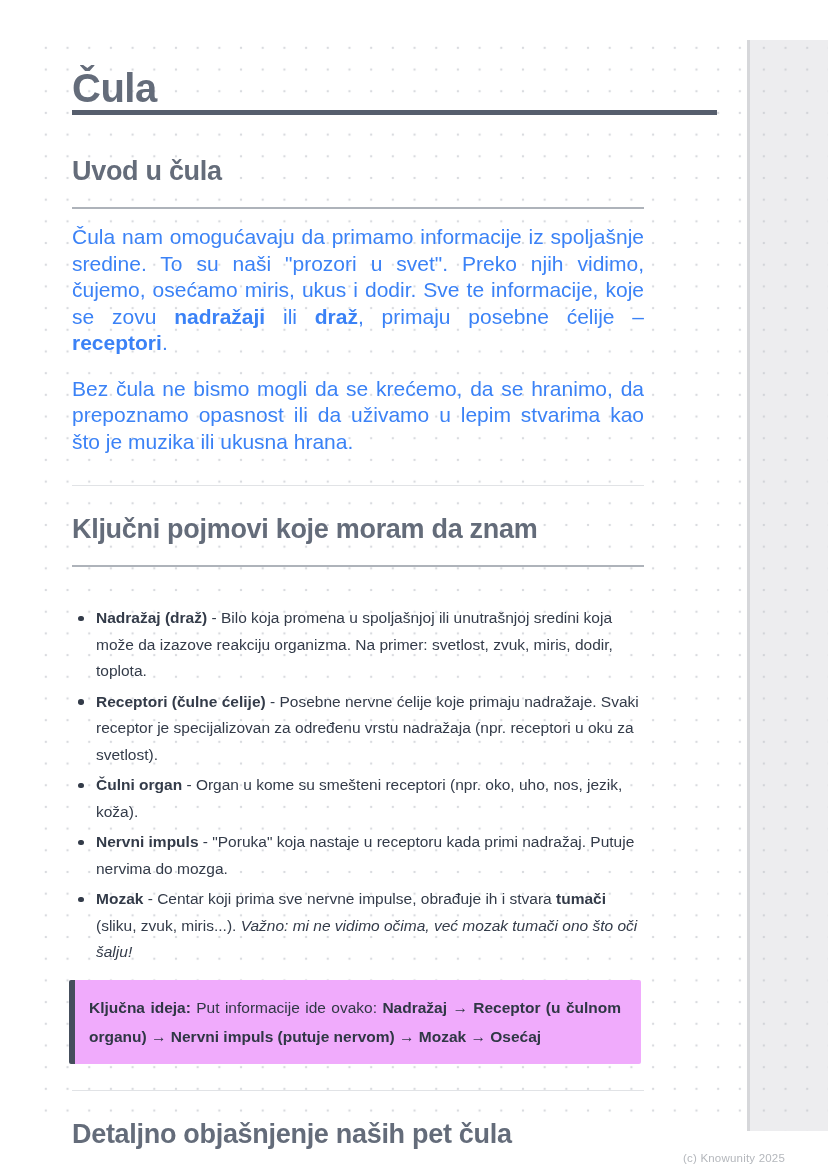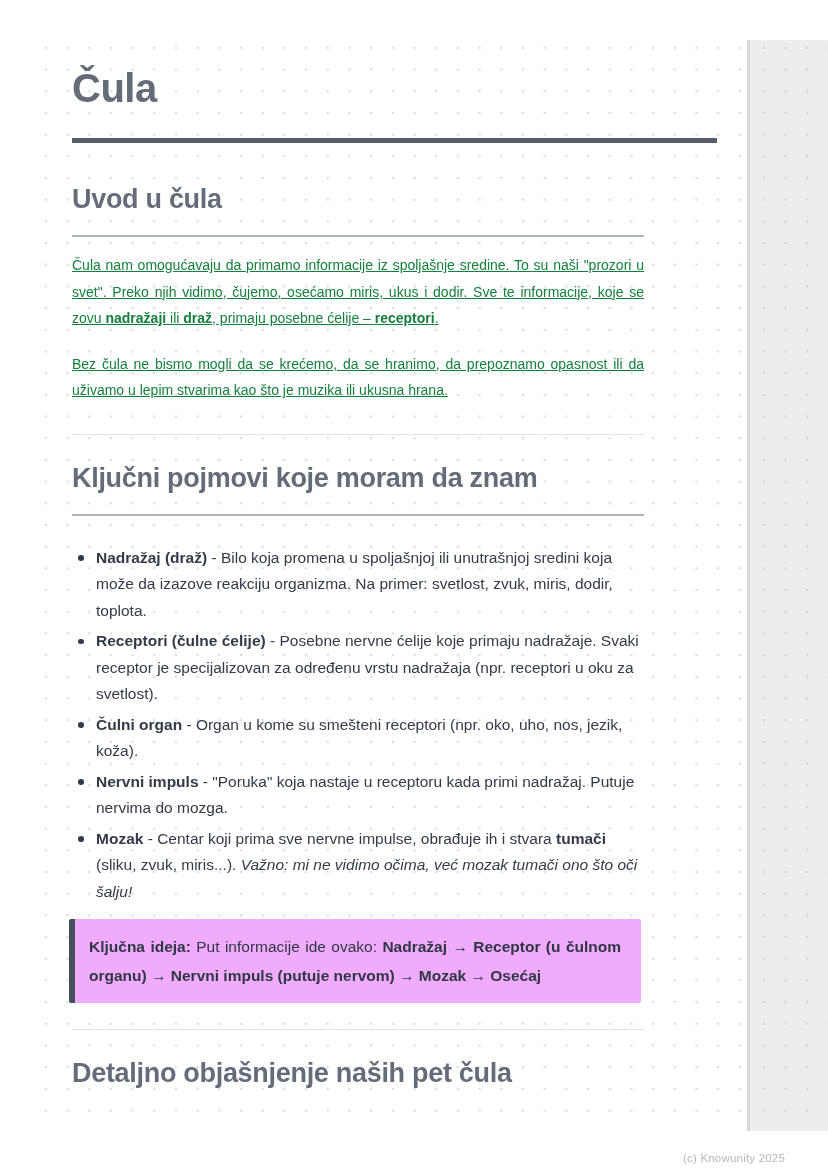--- a/index.html
+++ b/index.html
@@ -39,56 +39,54 @@
     left: 72px; top: 0;
     width: 645px;
   }
   h1 {
     padding-top: 66px;
     font-size: 40px;
     line-height: 44px;
     font-weight: bold;
     letter-spacing: -0.5px;
     color: #646c7a;
-    padding-bottom: 28px;
     border-bottom: 5px solid #565e6d;
   }
   h2 {
     width: 572px;
     margin-top: 40px;
     font-size: 27px;
     line-height: 32px;
     font-weight: bold;
     letter-spacing: -0.3px;
     color: #646c7a;
     padding-bottom: 20px;
     border-bottom: 2px solid #aeb3ba;
   }
   h2.second { margin-top: 27px; }
   h2.no-line { margin-top: 27px; border-bottom: none; }
   p {
     width: 572px;
-    font-size: 14px;
+    font-size: 21px;
     line-height: 26.5px;
     text-align: justify;
-    color: #15803d;
-    text-decoration: underline;
+    color: #3b82f6;
   }
   p.first { margin-top: 15px; }
   p.second { margin-top: 19px; }
   hr {
     width: 572px;
     border: none;
     border-top: 1px solid #e1e3e6;
     margin-top: 30px;
   }
   hr.before-details { margin-top: 26px; }
   ul {
     width: 572px;
-    margin-top: 29px;
+    margin-top: 38px;
     list-style: none;
   }
   li {
     position: relative;
     padding-left: 24px;
     font-size: 15.5px;
     line-height: 26.5px;
     color: #333b49;
   }
   li + li { margin-top: 4px; }

